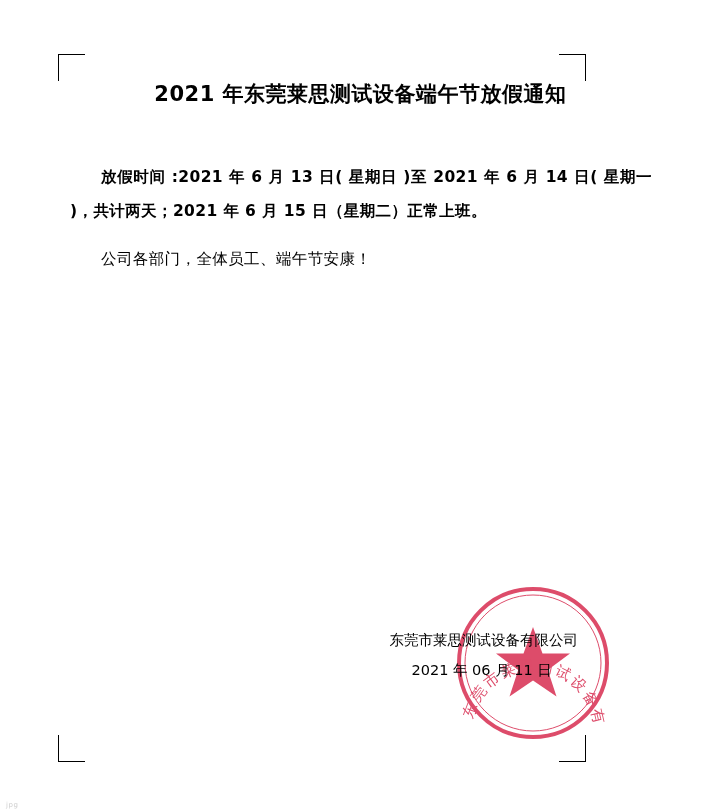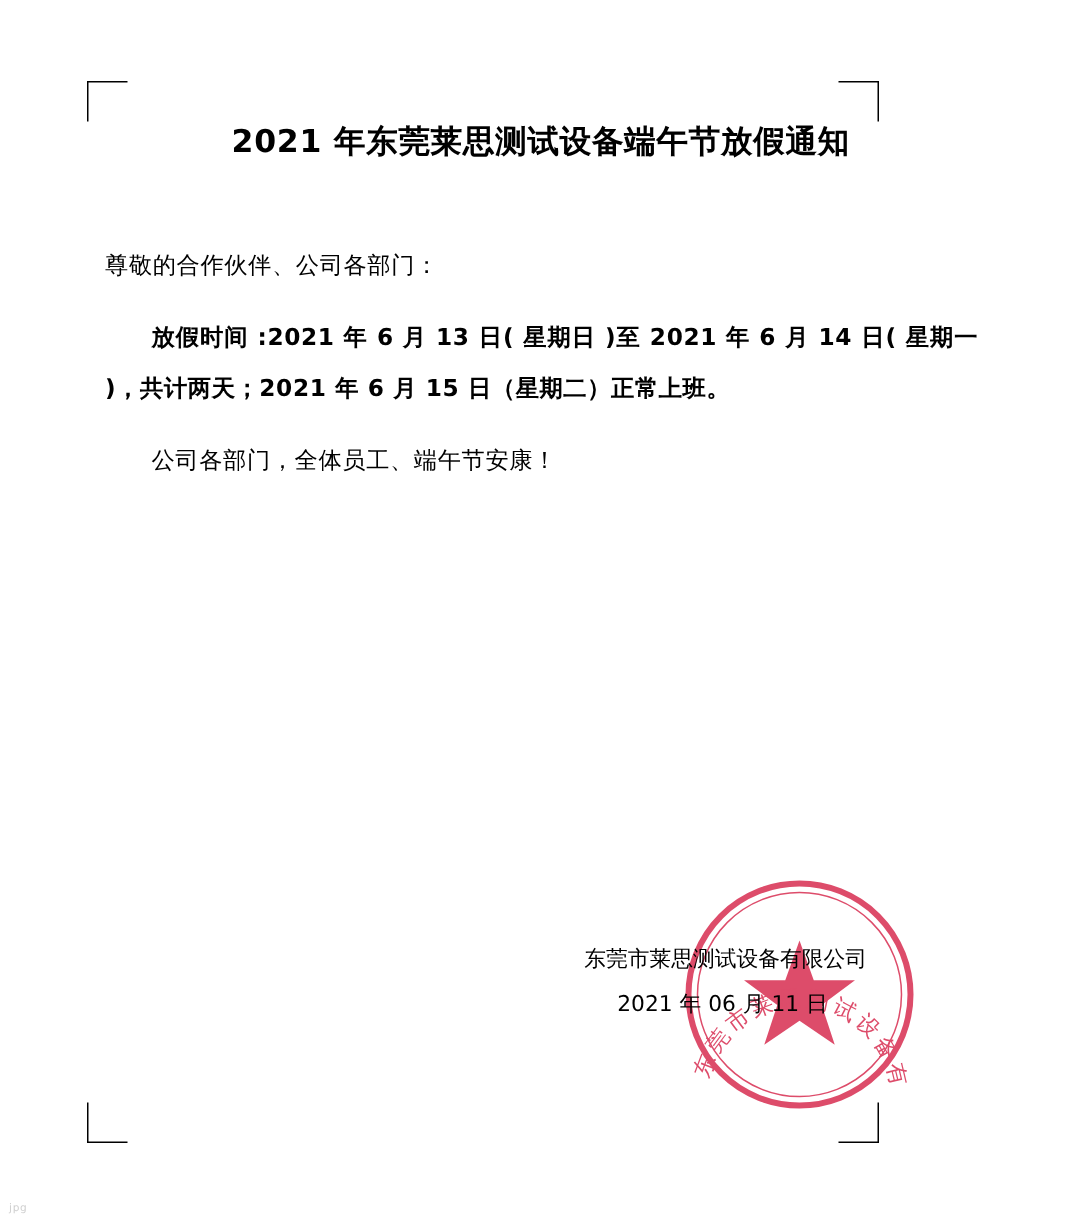--- a/index.html
+++ b/index.html
@@ -109,21 +109,20 @@
 <div class="page">
 
   <div class="crop tl"></div>
   <div class="crop tr"></div>
   <div class="crop bl"></div>
   <div class="crop br"></div>
 
   <div class="doc-title">2021 年东莞莱思测试设备端午节放假通知</div>
 
   <div class="body-area">
-    <p class="para salutation">尊敬的合作伙伴、公司各部门：</p>
     <p class="para indent bold">放假时间 :2021 年 6 月 13 日( 星期日 )至 2021 年 6 月 14 日( 星期一 )，共计两天；2021 年 6 月 15 日（星期二）正常上班。</p>
     <p class="para indent">公司各部门，全体员工、端午节安康！</p>
   </div>
 
   <div class="seal">
     <svg width="162" height="162" viewBox="0 0 162 162" xmlns="http://www.w3.org/2000/svg">
       <circle cx="81" cy="81" r="74" fill="none" stroke="#d6254a" stroke-width="4"></circle>
       <circle cx="81" cy="81" r="68" fill="none" stroke="#d6254a" stroke-width="1"></circle>
       <path d="M81 45 L90.5 71.5 L118 71.5 L95.8 88 L104.5 114.5 L81 98.5 L57.5 114.5 L66.2 88 L44 71.5 L71.5 71.5 Z" fill="#d6254a"></path>
       <path id="sealArc" d="M 81,151 m -62,0 a 62,62 0 1,1 124,0" fill="none" stroke="none"></path>

